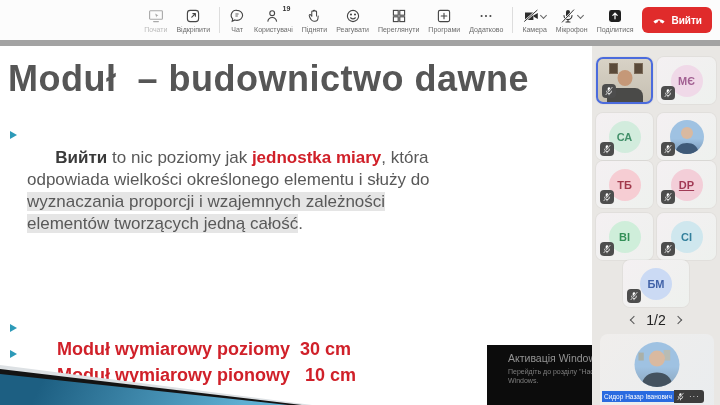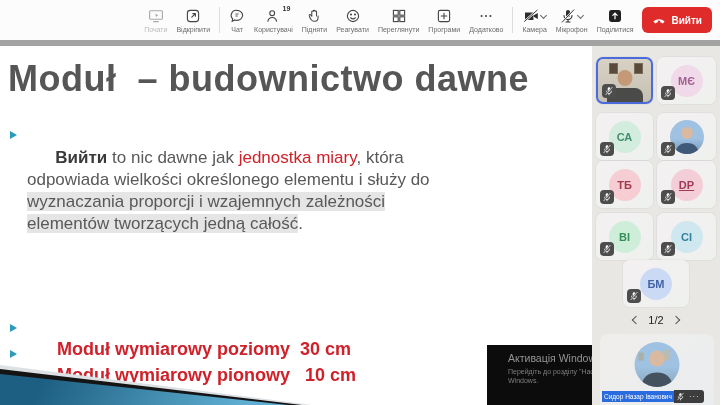--- a/index.html
+++ b/index.html
@@ -33,21 +33,21 @@
 
   
   .slide-title { position:absolute; left:8px; top:12px; font-size:36px; font-weight:bold;
                  color:#565656; letter-spacing:.5px; white-space:pre-wrap; }
   .para { position:absolute; left:8px; padding-left:19px; white-space:pre-wrap; }
   .tri { position:absolute; left:2px; top:6px; width:0; height:0;
          border-left:7px solid #2d9ab8; border-top:4.5px solid transparent;
          border-bottom:4.5px solid transparent; }
   .b1 { top:79px; width:488px; font-size:17px; line-height:22px; color:#595959; }
   .b1 b.lead { color:#3a3a3a; }
-  .b1 .red { color:#d02029; font-weight:normal; }
+  .b1 .red { color:#d02029; font-weight:bold; }
   .b1 .hl { background:#e5e5e5; }
   .b2 { top:195px; width:478px; font-size:17.5px; line-height:22.5px;
         font-weight:bold; color:#58595b; }
   .redline { font-size:18px; font-weight:bold; color:#d02029; width:470px; }
   .r1 { top:272px; } .r2 { top:298px; }
 
   
   .wedge { position:absolute; left:0; bottom:0; width:320px; height:44px; pointer-events:none; }
   .wedge div { position:absolute; left:0; bottom:0; clip-path:polygon(0 0,100% 100%,0 100%); }
   .w-gray  { width:312px; height:40px; background:#dde1e4; }
@@ -88,21 +88,21 @@
   .photo-avatar { position:absolute; left:50%; top:50%; transform:translate(-50%,-50%);
                   width:34px; height:34px; border-radius:50%; overflow:hidden;
                   background:linear-gradient(#9fc2e2 55%,#7695b5); }
   .photo-avatar svg { width:100%; height:100%; display:block; }
 
   .pager { position:absolute; top:266px; left:0; width:128px; height:16px;
            display:flex; align-items:center; justify-content:center; gap:9px; }
   .pchev { width:6px; height:6px; border-right:1.4px solid #555; border-bottom:1.4px solid #555;
            cursor:pointer; }
   .pprev { transform:rotate(135deg); } .pnext { transform:rotate(-45deg); }
-  .pnum { font-size:11px; color:#222; }
+  .pnum { font-size:14px; color:#222; }
 
   .selftile { position:absolute; top:288px; left:8px; width:114px; height:117px;
               border-radius:8px; background:linear-gradient(135deg,#f0eeec,#e8ecef); cursor:pointer; }
   .self-avatar { position:absolute; left:50%; top:8px; transform:translateX(-50%);
                  width:45px; height:45px; border-radius:50%; overflow:hidden;
                  background:linear-gradient(#9fc2e2 55%,#8aa5bd); }
   .self-avatar svg { width:100%; height:100%; display:block; }
   .namerow { position:absolute; top:56px; left:2px; display:flex; align-items:center; }
   .namelabel { background:#2a6be0; color:#fff; font-size:6.5px; padding:2px 2px;
                white-space:nowrap; }
@@ -263,21 +263,21 @@
     <span>Вийти</span>
   </div>
 </div>
 
 <div class="main">
 
   <div class="slide">
     <div class="slide-title">Moduł  – budownictwo dawne</div>
 
     <div class="para b1">
-      <span class="tri"></span><b class="lead">Вийти</b><span> to nic dawne jak </span><span class="red">jednostka miary</span><span>, która
+      <span class="tri"></span><b class="lead">Вийти</b><span> to nic poziomy jak </span><span class="red">jednostka miary</span><span>, która
 odpowiada wielkości określonego elementu i służy do
 </span><span class="hl">wyznaczania proporcji i wzajemnych zależności
 elementów tworzących jedną całość</span><span>.</span>
     </div>
 
 
     <div class="para redline r1">
       <span class="tri"></span><span>Moduł wymiarowy poziomy  30 cm</span>
     </div>
 

